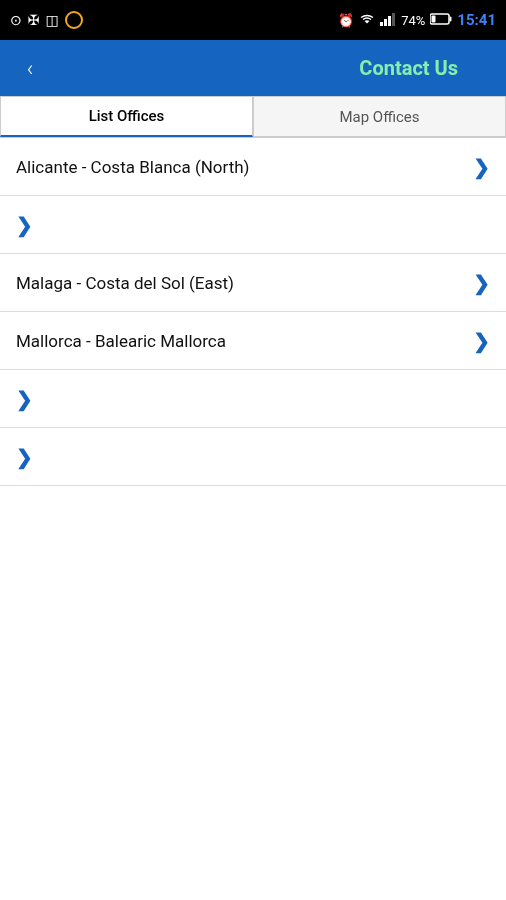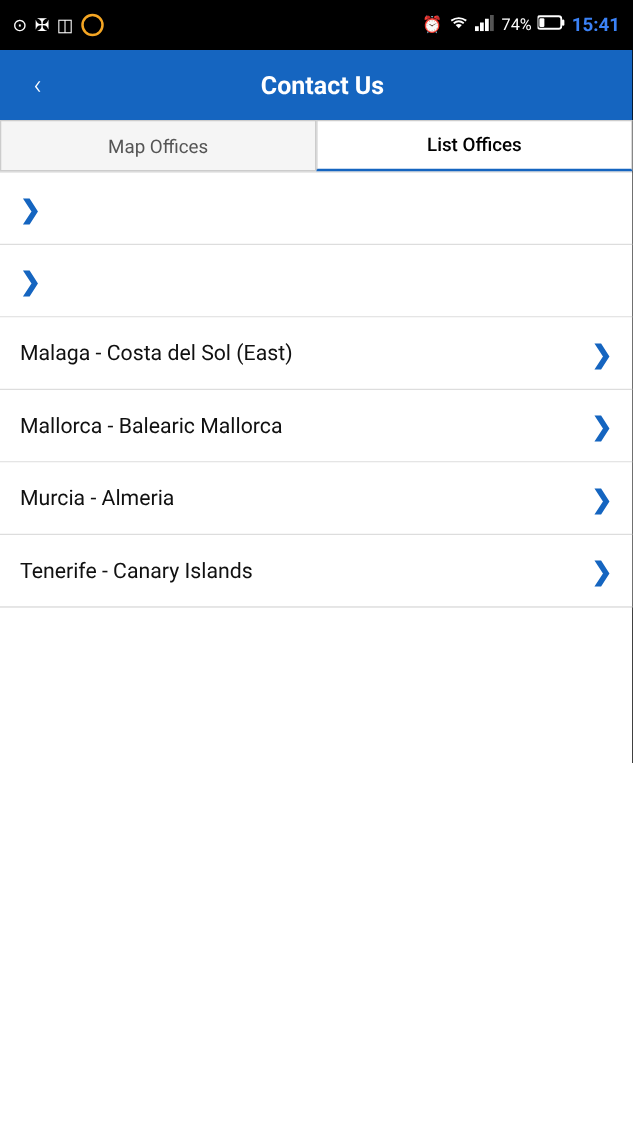--- a/index.html
+++ b/index.html
@@ -74,22 +74,22 @@
     }
 
     .back-arrow {
       color: #fff;
       font-size: 22px;
       font-weight: 300;
     }
 
     .nav-title {
       flex: 1;
-      text-align: center;
-      color: #ffffff;
+      text-align: right;
+      color: #86efac;
       font-size: 20px;
       font-weight: bold;
       margin-right: 36px;
     }
 
     
     .tab-bar {
       width: 506px;
       height: 42px;
       background: #fff;
@@ -195,53 +195,52 @@
 </div>
 
 <div class="nav-bar">
   <div class="back-button">
     <span class="back-arrow">‹</span>
   </div>
   <div class="nav-title">Contact Us</div>
 </div>
 
 <div class="tab-bar">
+  <div class="tab tab-active">
+    <span>List Offices</span>
+  </div>
   <div class="tab tab-inactive">
     <span>Map Offices</span>
   </div>
-  <div class="tab tab-active">
-    <span>List Offices</span>
-  </div>
 </div>
 
 <div class="list-container">
 
   <div class="list-item">
+    <span class="list-item-text">Alicante - Costa Blanca (North)</span>
     <span class="chevron-icon">❯</span>
   </div>
 
   <div class="list-item">
     <span class="chevron-icon">❯</span>
   </div>
 
   <div class="list-item">
     <span class="list-item-text">Malaga - Costa del Sol (East)</span>
     <span class="chevron-icon">❯</span>
   </div>
 
   <div class="list-item">
     <span class="list-item-text">Mallorca - Balearic Mallorca</span>
     <span class="chevron-icon">❯</span>
   </div>
 
   <div class="list-item">
-    <span class="list-item-text">Murcia - Almeria</span>
-    <span class="chevron-icon">❯</span>
-  </div>
-
-  <div class="list-item">
-    <span class="list-item-text">Tenerife - Canary Islands</span>
+    <span class="chevron-icon">❯</span>
+  </div>
+
+  <div class="list-item">
     <span class="chevron-icon">❯</span>
   </div>
 
 </div>
 
 <div class="content-area" style="height: calc(900px - 40px - 56px - 42px - 348px);"></div>
 
 </body></html>

